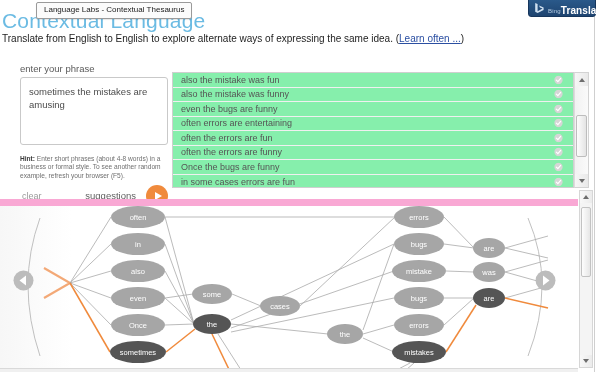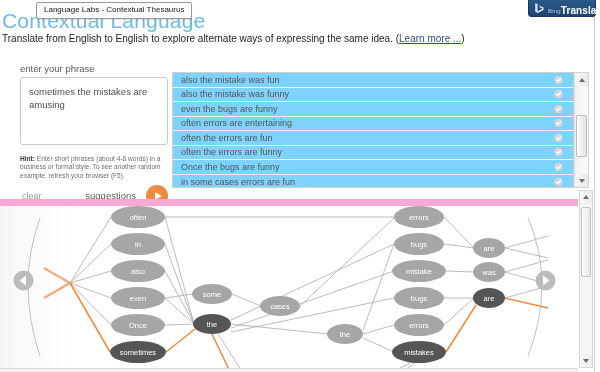--- a/index.html
+++ b/index.html
@@ -147,21 +147,21 @@
     border-bottom: 4.5px solid transparent;
     margin-left: 2px;
   }
 
   
   .sugg-panel {
     position: absolute;
     left: 172px; top: 72px;
     width: 402px; height: 116px;
     border: 1px solid #cfcfcf;
-    background: #7dd3fc;
+    background: #86efac;
     overflow: hidden;
   }
   .sugg-row {
     position: relative;
     height: 14.5px;
     display: flex;
     align-items: center;
     padding-left: 8px;
     border-bottom: 1px solid #f0f0f0;
     cursor: pointer;
@@ -294,21 +294,21 @@
       <path d="M2.2 1 L4.6 1.9 L4.6 9.2 L9.6 6.6 L6.9 5.4 L6.1 3.4 L10.6 5.4 L10.6 8.1 L4.6 11 L2.2 9.8 Z" fill="#cfe0f0"></path>
     </svg>
     <div class="btext">
       <span class="bsmall">Bing</span>
       <span class="blarge">Translator</span>
     </div>
   </div>
 
   <div class="page-title">Contextual Language</div>
   <div class="page-sub">
-    <span>Translate from English to English to explore alternate ways of expressing the same idea. (</span><a href="#">Learn more ...</a><span>)</span>
+    <span>Translate from English to English to explore alternate ways of expressing the same idea. (</span><a href="#">Learn often ...</a><span>)</span>
   </div>
 
   <div class="panel-left">
     <span class="field-label">enter your phrase</span>
     <textarea class="phrase-box" placeholder="enter your phrase" style="">sometimes the mistakes are amusing</textarea>
     <div class="hint">
       <b>Hint:</b><span> Enter short phrases (about 4-8 words) in a business or formal style. To see another random example, refresh your browser (F5).</span>
     </div>
     <div class="left-actions">
       <span class="clear-link">clear</span>

